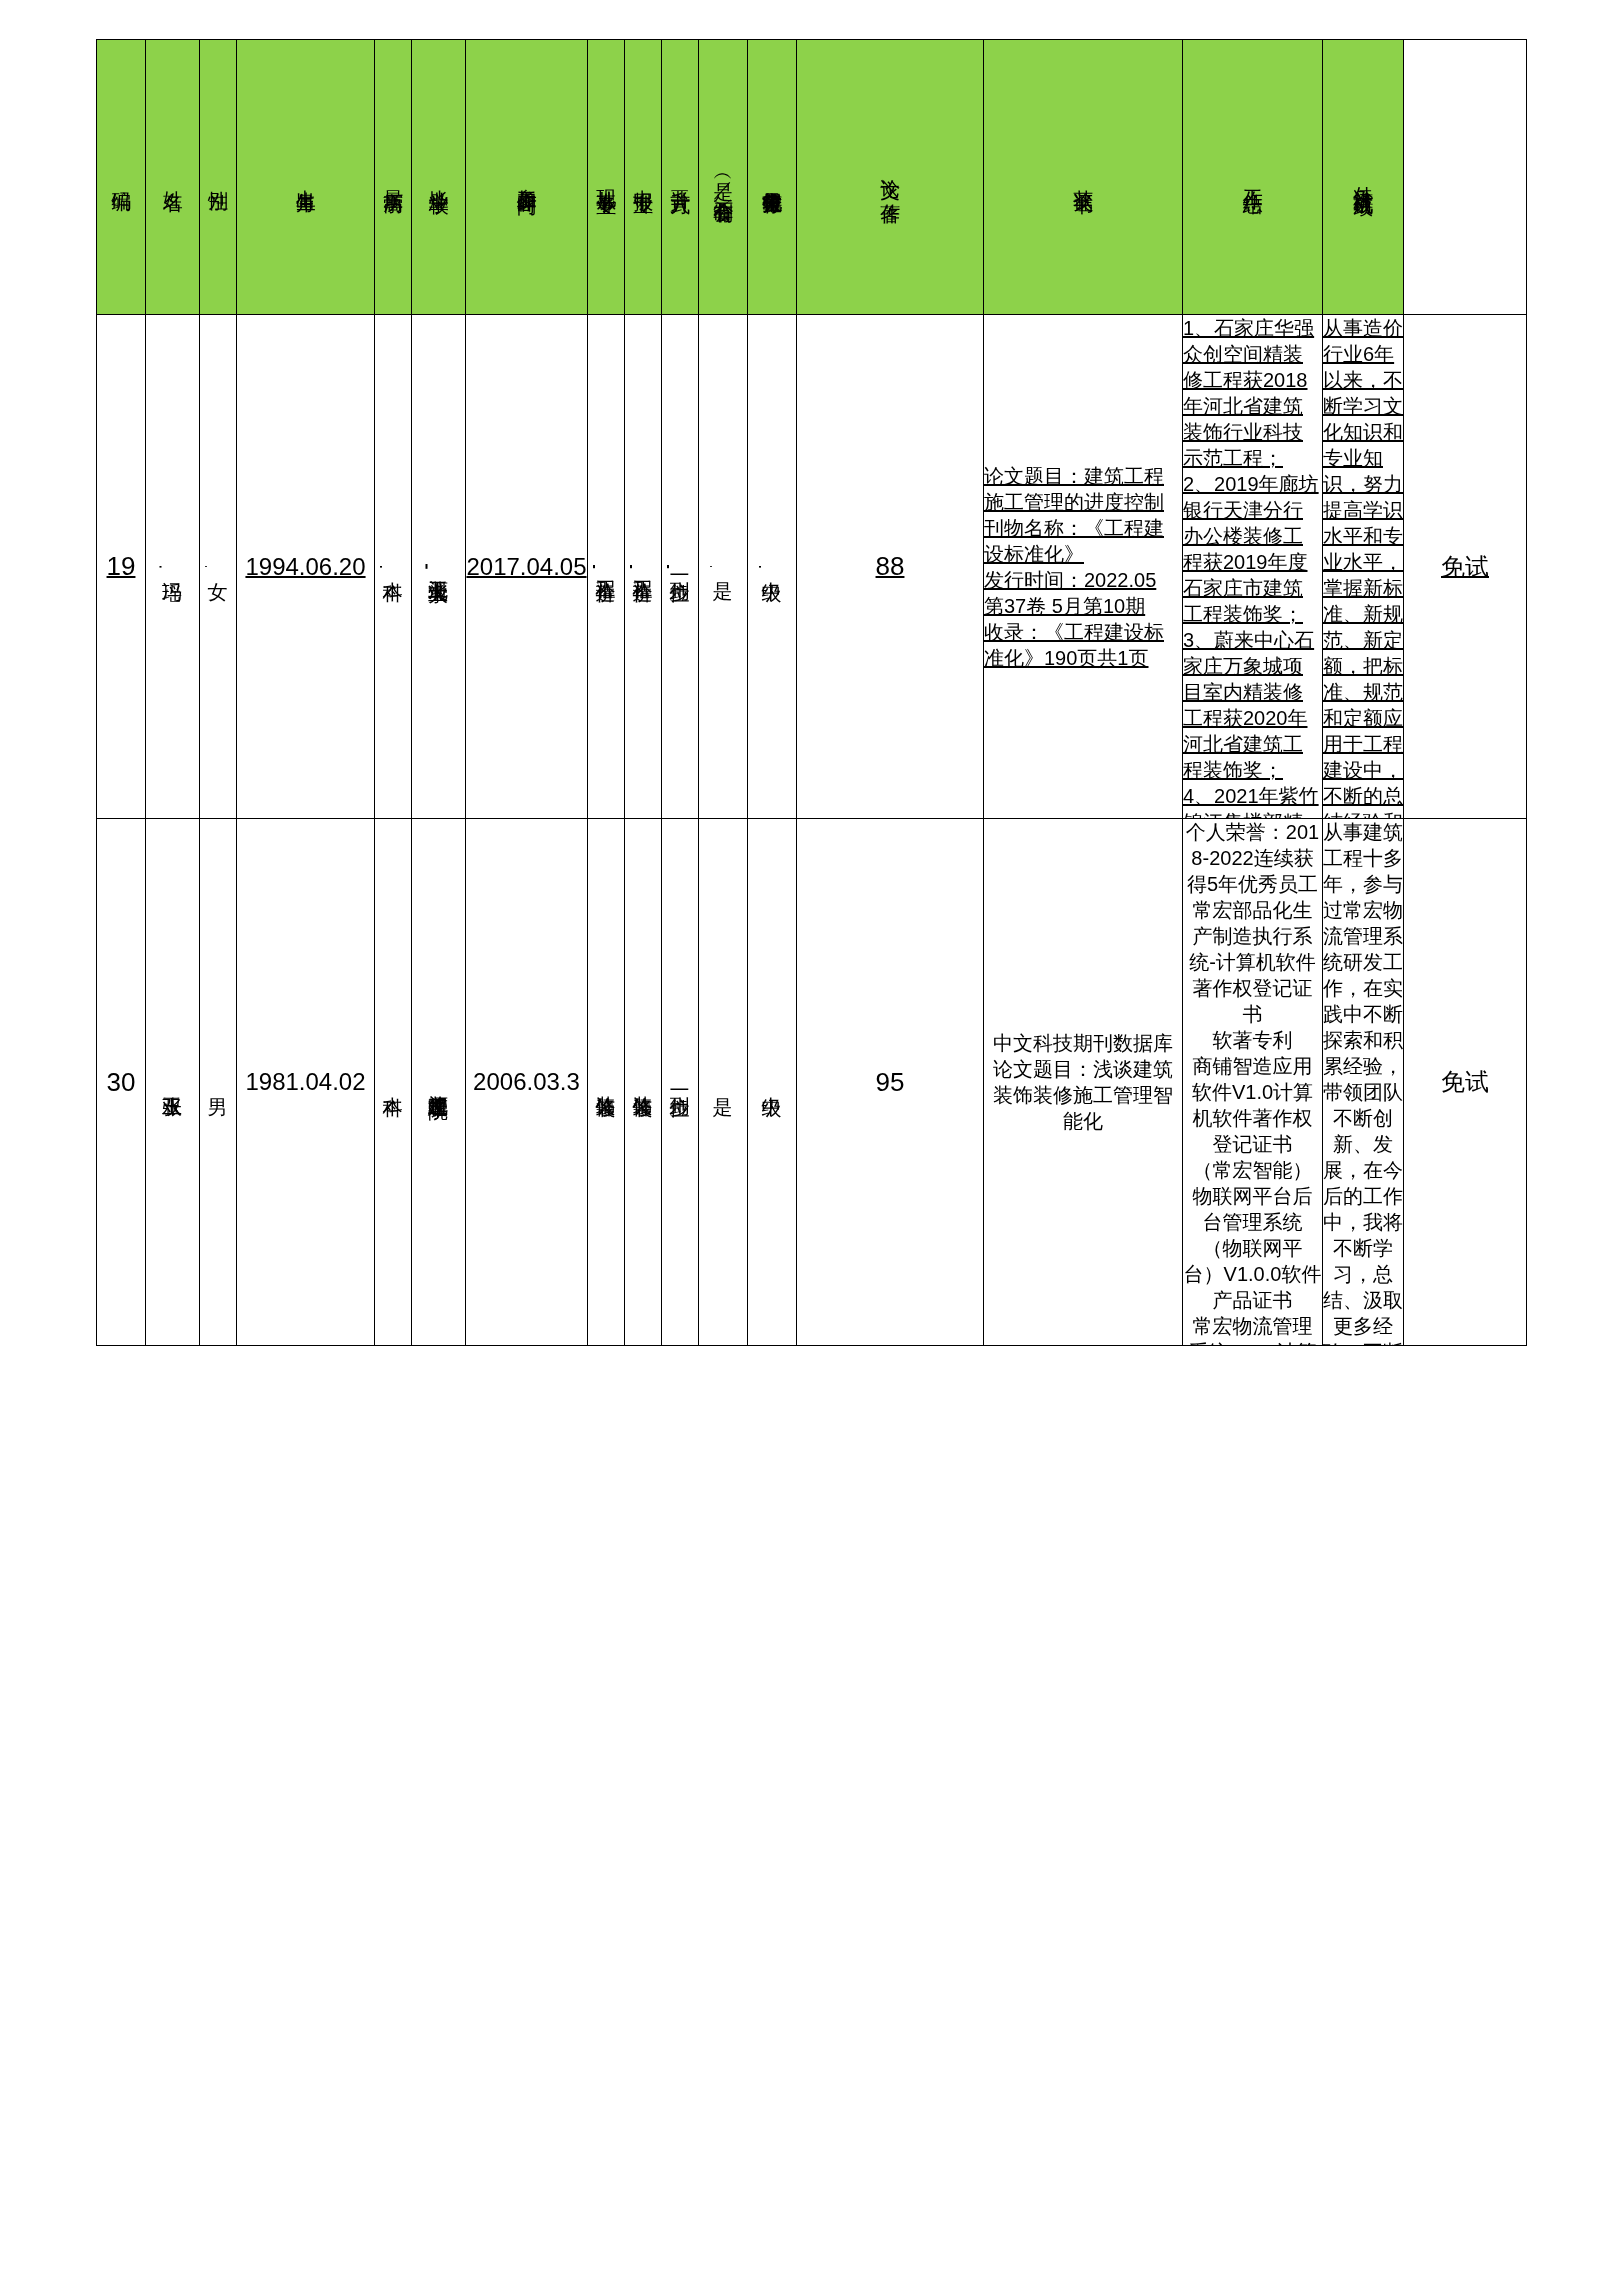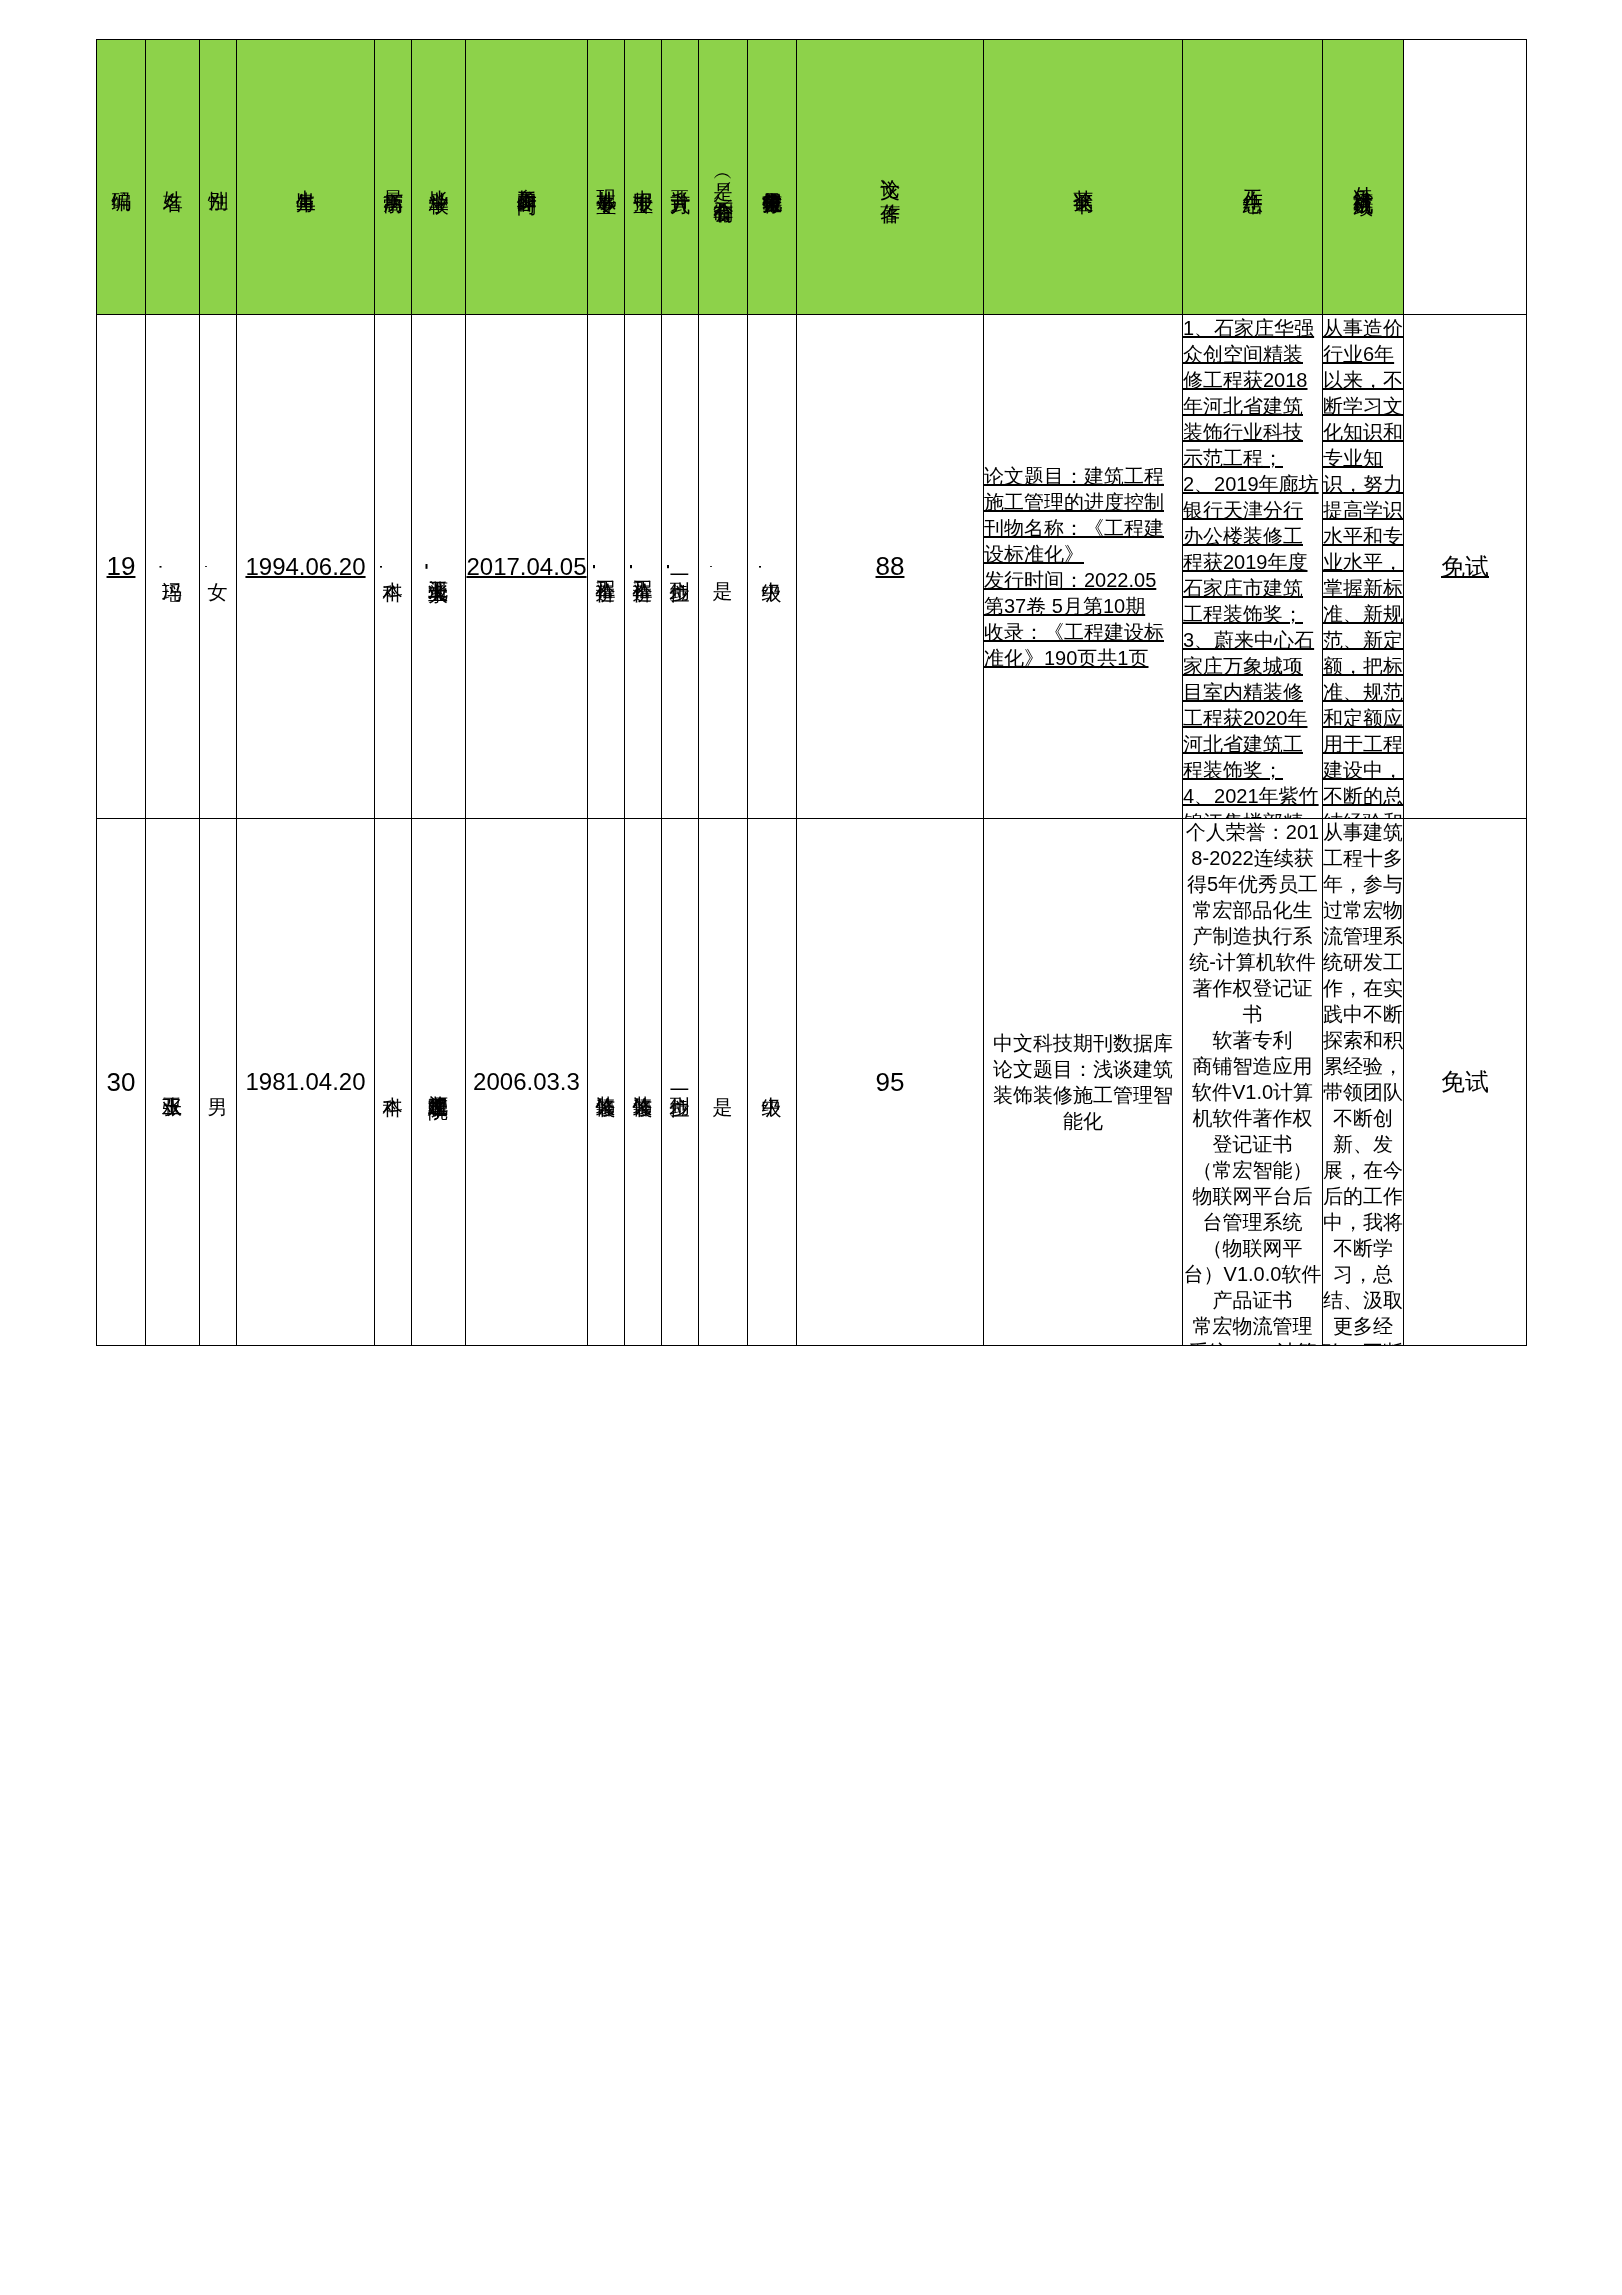--- a/index.html
+++ b/index.html
@@ -276,21 +276,21 @@
         <td>
             <div class="cell-mid">
               <div class="wrapv">张玉双</div>
             </div>
           </td>
         <td>
             <div class="cell-mid">
               <div class="wrapv">男</div>
             </div>
           </td>
-        <td><span class="nowrap">1981.04.20</span></td>
+        <td><span class="nowrap">1981.04.02</span></td>
         <td>
             <div class="cell-mid">
               <div class="wrapv">本科</div>
             </div>
           </td>
         <td>
             <div class="cell-mid">
               <div class="wrapv">河北建筑工程学院</div>
             </div>
           </td>

